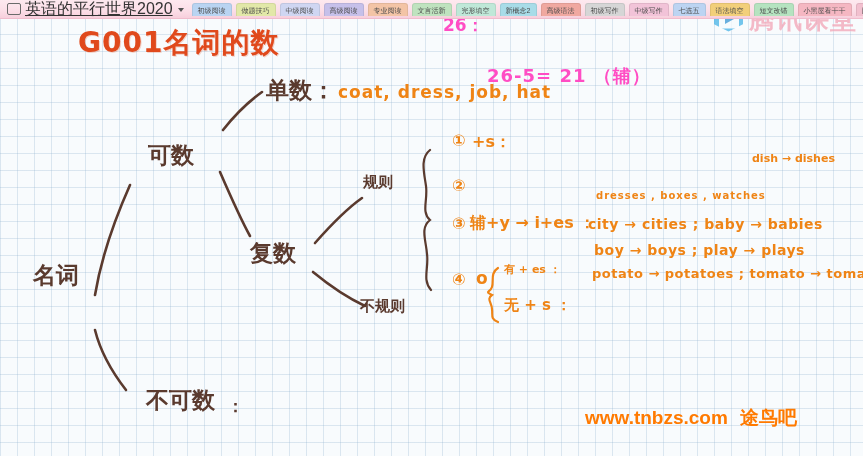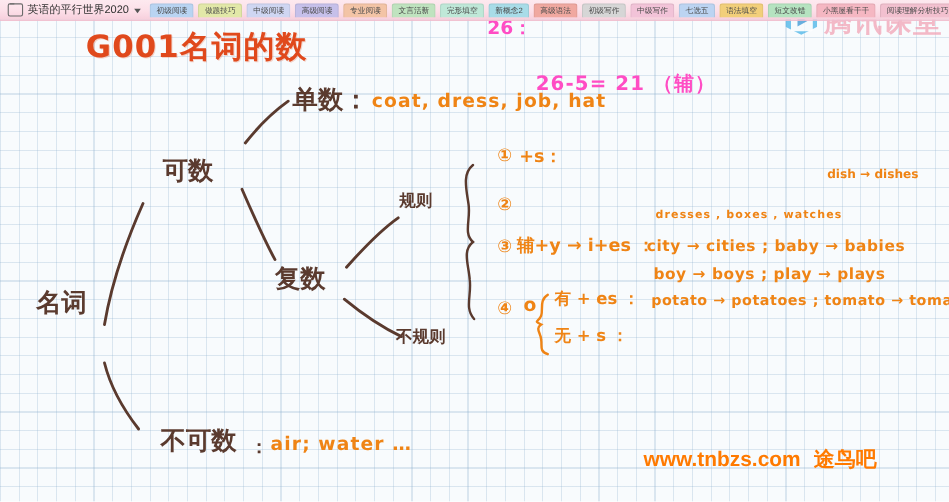--- a/index.html
+++ b/index.html
@@ -22,22 +22,23 @@
     border-bottom:1px solid #f0bccd;
     display:flex;align-items:center;box-sizing:border-box;
     padding:0 2px;z-index:40;
   }
   .winicon{
     width:12px;height:10px;margin:0 4px 0 5px;flex:0 0 auto;
     border:1.4px solid #6b6b6b;border-radius:2px;position:relative;
   }
   .winicon:after{content:"";position:absolute;left:1px;top:-1px;width:4px;height:1.4px;background:#6b6b6b;}
   #doctitle{
-    font-size:10px;color:#333;white-space:nowrap;flex:0 0 auto;
+    font-size:16px;color:#333;white-space:nowrap;flex:0 0 auto;
     letter-spacing:0px;
+    text-decoration:underline;
   }
   .caret{
     width:0;height:0;border-left:3.2px solid transparent;border-right:3.2px solid transparent;
     border-top:4px solid #555;margin:1px 6px 0 5px;flex:0 0 auto;
   }
   .tab{
     flex:0 0 auto;height:13px;line-height:13px;margin:0 2px;
     border-radius:3px 3px 0 0;
     font-size:7px;color:#4a4a4a;white-space:nowrap;
     padding:0 5px;box-sizing:border-box;
@@ -146,21 +147,20 @@
 
   <div id="title" class="hw cn-hw">G001名词的数</div>
 
   <div class="hw pink cn-hw" style="left:443px;top:14px;font-size:17px;">26：</div>
   <div class="hw pink en-hw" style="left:487px;top:31px;font-size:18px;letter-spacing:1px;margin-top:33px;">26-5= 21 （辅）</div>
 
   <div class="hw brown cn-hw" style="left:33px;top:260px;font-size:23px;">名词</div>
   <div class="hw brown cn-hw" style="left:148px;top:140px;font-size:23px;">可数</div>
   <div class="hw brown cn-hw" style="left:146px;top:385px;font-size:23px;">不可数</div>
   <div class="hw brown cn-hw" style="left:227px;top:395px;font-size:17px;">：</div>
-  <div class="hw orange en-hw" style="left:246px;top:394px;font-size:17px;letter-spacing:1px;">air; water …</div>
 
   <div class="hw brown cn-hw" style="left:266px;top:75px;font-size:23px;">单数：</div>
   <div class="hw orange en-hw" style="left:338px;top:82px;font-size:17px;letter-spacing:1px;">coat,  dress,  job,  hat</div>
 
   <div class="hw brown cn-hw" style="left:250px;top:238px;font-size:23px;">复数</div>
   <div class="hw brown cn-hw" style="left:363px;top:173px;font-size:15px;">规则</div>
   <div class="hw brown cn-hw" style="left:360px;top:297px;font-size:15px;">不规则</div>
 
   <div class="hw orange cn-hw" style="left:452px;top:131px;font-size:16px;">①</div>
   <div class="hw orange en-hw" style="left:472px;top:132px;font-size:16px;">+s：</div>
@@ -169,21 +169,21 @@
   <div class="hw orange en-hw" style="left:596px;top:190px;font-size:10px;letter-spacing:1px;">dresses , boxes , watches</div>
   <div class="hw orange en-hw" style="left:752px;top:152px;font-size:11px;">dish → dishes</div>
 
   <div class="hw orange cn-hw" style="left:452px;top:214px;font-size:16px;">③</div>
   <div class="hw orange cn-hw" style="left:470px;top:213px;font-size:16px;">辅+y → i+es ：</div>
   <div class="hw orange en-hw" style="left:588px;top:216px;font-size:14px;letter-spacing:.5px;">city → cities ;  baby → babies</div>
   <div class="hw orange en-hw" style="left:594px;top:242px;font-size:14px;letter-spacing:.5px;">boy → boys ;  play → plays</div>
 
   <div class="hw orange cn-hw" style="left:452px;top:270px;font-size:16px;">④</div>
   <div class="hw orange en-hw" style="left:476px;top:268px;font-size:17px;">o</div>
-  <div class="hw orange cn-hw" style="left:504px;top:262px;font-size:15px;">有 + es ：</div>
+  <div class="hw orange cn-hw" style="left:504px;top:262px;font-size:11px;">有 + es ：</div>
   <div class="hw orange en-hw" style="left:592px;top:266px;font-size:13px;letter-spacing:.5px;">potato → potatoes ; tomato → tomatoes</div>
   <div class="hw orange cn-hw" style="left:504px;top:296px;font-size:15px;">无 + s ：</div>
 
   <div id="brandwm">
     <div class="logo">
       <div class="bk"></div>
         <div class="fr"></div>
         <div class="tri"></div>
     </div>
     <div class="btxt">腾讯课堂</div>

